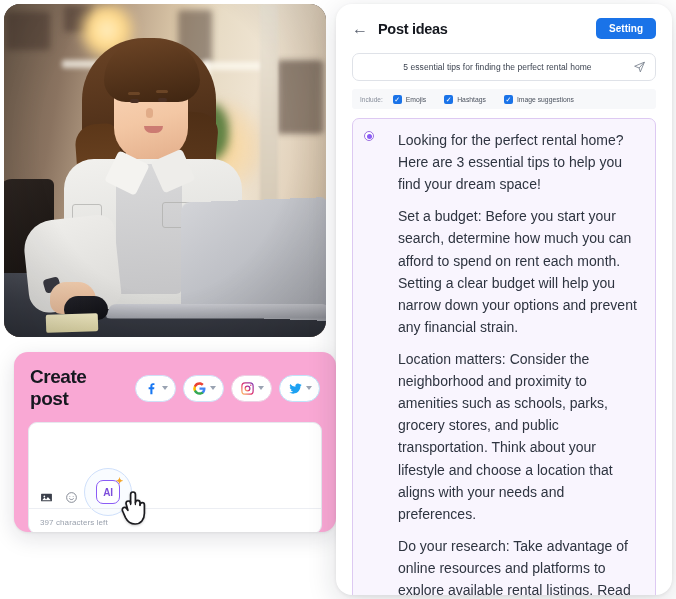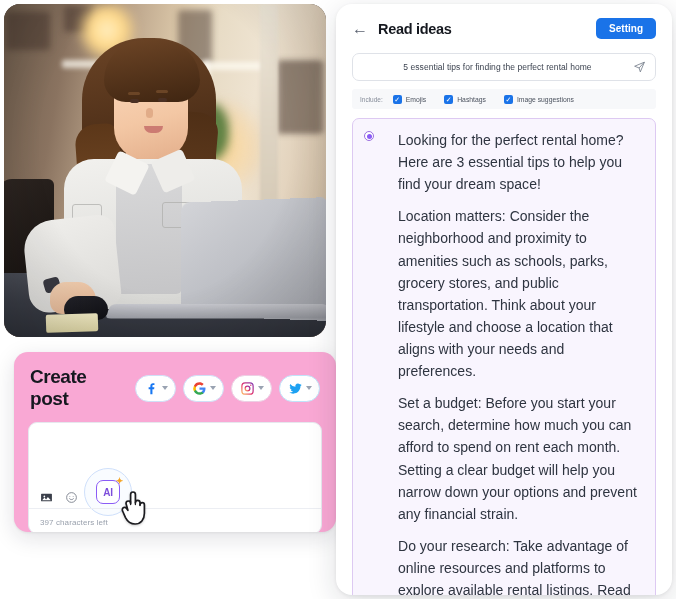--- a/index.html
+++ b/index.html
@@ -572,21 +572,21 @@
           <path d="M13.6 17.5v-3M18.4 17.5v-2.3M23 18.5v-1.2" stroke="#1b1b1f" stroke-width="1.3" stroke-linecap="round"></path>
         </svg>
       </span>
     </div>
   </div>
 
   <div id="post-ideas-panel">
 
     <div class="pi-header">
       <span class="back-arrow">←</span>
-      <span class="pi-title">Read ideas</span>
+      <span class="pi-title">Post ideas</span>
       <button class="insert-btn">Setting</button>
     </div>
 
     <div class="prompt-wrap">
       <div class="prompt-box">
         <span class="prompt-text" title="Describe your post idea">5 essential tips for finding the perfect rental home</span>
         <span class="send-icon">
           <svg width="13" height="13" viewBox="0 0 24 24" fill="none" stroke="#7a828f" stroke-width="1.6" stroke-linejoin="round">
             <path d="M3 11.5 21 4l-7.5 18-2.2-7.3z"></path>
             <path d="M11.3 14.7 21 4"></path>
@@ -613,22 +613,22 @@
         <span class="inc-text">Image suggestions</span>
       </label>
     </div>
 
     <div class="idea-card">
       <span class="idea-radio">
           <i></i>
         </span>
       <div class="idea-body">
         <p class="idea-p">Looking for the perfect rental home? Here are 3 essential tips to help you find your dream space!</p>
+        <p class="idea-p">Set a budget: Before you start your search, determine how much you can afford to spend on rent each month. Setting a clear budget will help you narrow down your options and prevent any financial strain.</p>
         <p class="idea-p">Location matters: Consider the neighborhood and proximity to amenities such as schools, parks, grocery stores, and public transportation. Think about your lifestyle and choose a location that aligns with your needs and preferences.</p>
-        <p class="idea-p">Set a budget: Before you start your search, determine how much you can afford to spend on rent each month. Setting a clear budget will help you narrow down your options and prevent any financial strain.</p>
         <p class="idea-p">Do your research: Take advantage of online resources and platforms to explore available rental listings. Read reviews, check out photos, and gather information about the property, its amenities, and the landlord's reputation.</p>
       </div>
     </div>
 
     <div class="credits-row">
       <span class="credit-icon">
         <span>AI</span>
         <span class="sp">✦</span>
       </span>
       <span class="credits-text">(2 of 5 left)</span>

